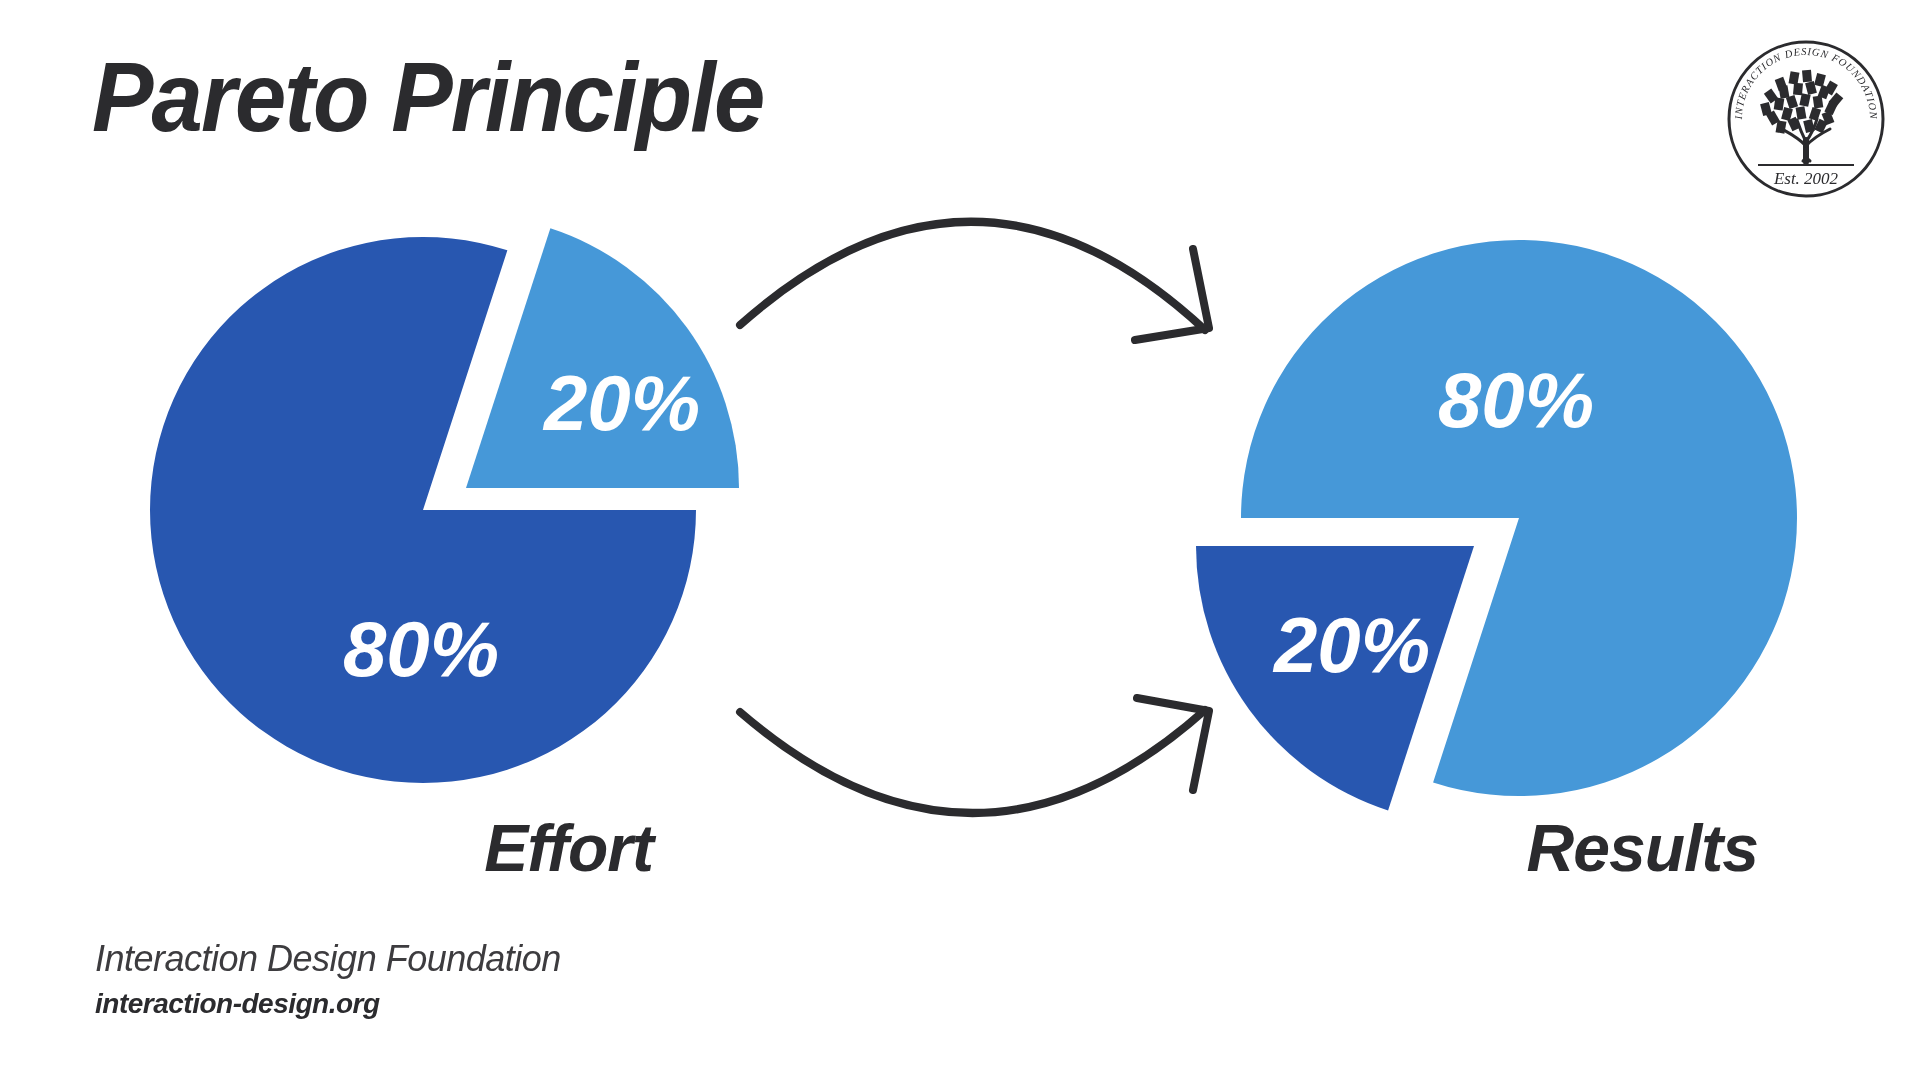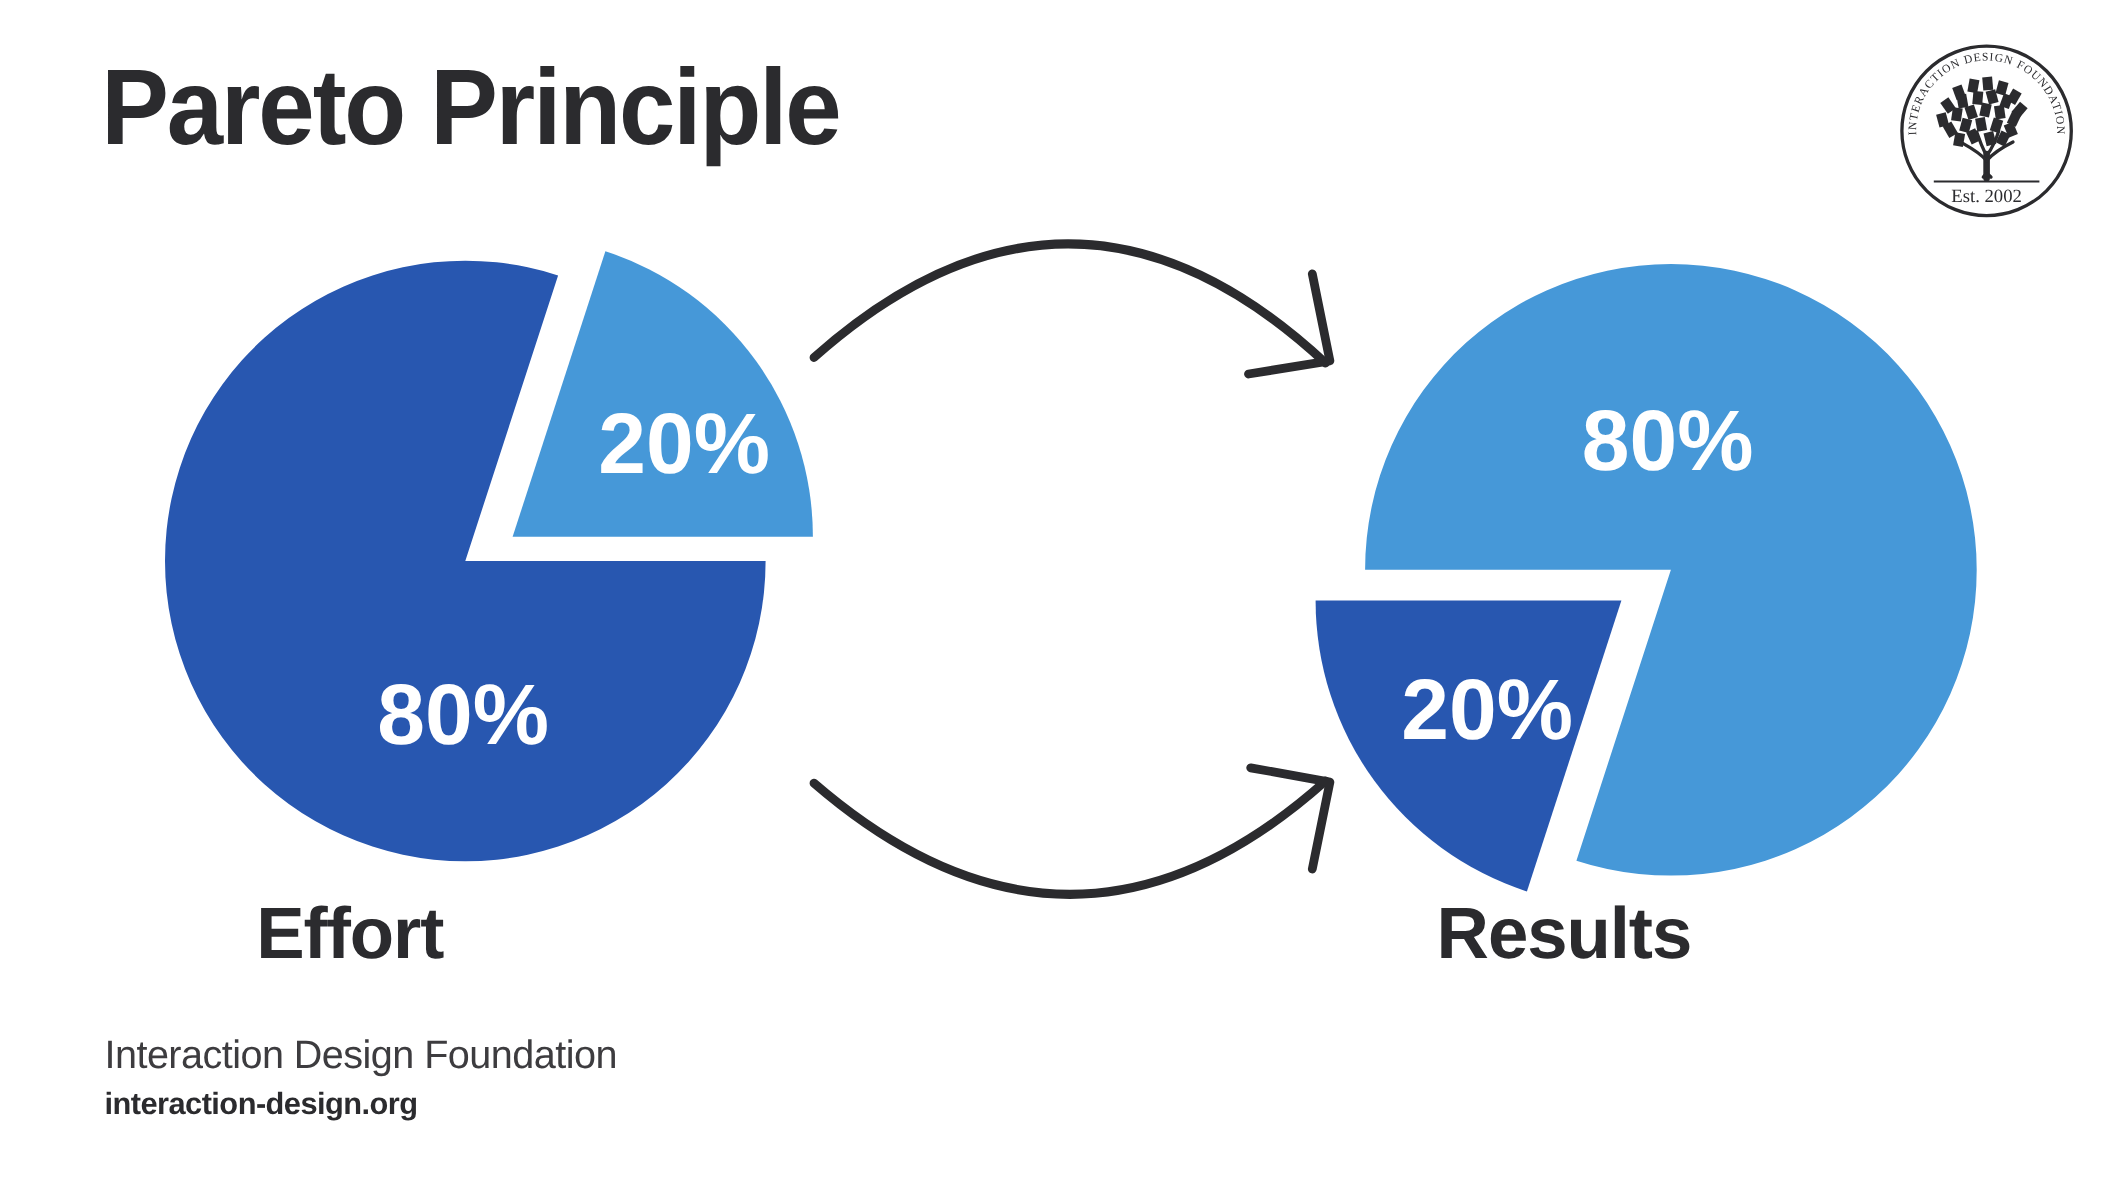--- a/index.html
+++ b/index.html
@@ -1,35 +1,36 @@
 <!DOCTYPE html>
 <html style="--ink: #2b2b2e; --footer-text: #3d3c3f;"><head>
 <meta charset="utf-8">
 <style>
   html,body{margin:0;padding:0;background:#fff;}
   .stage{
     position:relative;width:1921px;height:1067px;background:#ffffff;overflow:hidden;
     font-family:"Liberation Sans", sans-serif;
+    font-style:italic;
   }
   .title{
     position:absolute;left:92px;top:44px;margin:0;
     font-size:98px;font-weight:700;letter-spacing:-2px;line-height:1.1;
     color:var(--ink);transform:scaleX(.94);transform-origin:left center;white-space:nowrap;
   }
   .canvas{position:absolute;left:0;top:0;width:1921px;height:1081px;}
   .slice-label{
     font-family:"Liberation Sans", sans-serif;font-weight:700;font-size:78px;fill:#ffffff;
   }
   .arrow{fill:none;stroke:var(--ink);stroke-width:8;stroke-linecap:round;stroke-linejoin:round;}
   .pie-title{
-    position:absolute;top:810px;width:420px;text-align:left;
+    position:absolute;top:810px;width:420px;text-align:right;
     font-size:66px;font-weight:700;color:var(--ink);letter-spacing:-1px;
   }
   .pie-title.effort{left:233px;}
-  .pie-title.results{left:1306px;}
+  .pie-title.results{left:1338px;}
   .footer{position:absolute;left:95px;top:938px;color:var(--footer-text);}
   .footer .org{font-size:36px;font-weight:400;letter-spacing:-.5px;color:var(--footer-text);}
   .footer .site{font-size:28px;font-weight:700;letter-spacing:-.5px;margin-top:8px;color:var(--ink);}
   .logo{position:absolute;left:1721px;top:34px;width:170px;height:170px;}
   .logo-ring{fill:none;stroke:var(--ink);stroke-width:3;}
   .logo-ring-text{font-family:"Liberation Serif", serif;font-size:10.5px;letter-spacing:.9px;fill:var(--ink);}
   .logo-est{font-family:"Liberation Serif", serif;font-size:17px;fill:var(--ink);}
   .logo-line{stroke:var(--ink);stroke-width:2;}
   .logo-branch{fill:none;stroke:var(--ink);stroke-width:3;stroke-linecap:round;}
   .logo-trunk{fill:none;stroke:var(--ink);stroke-width:6;stroke-linecap:round;}

